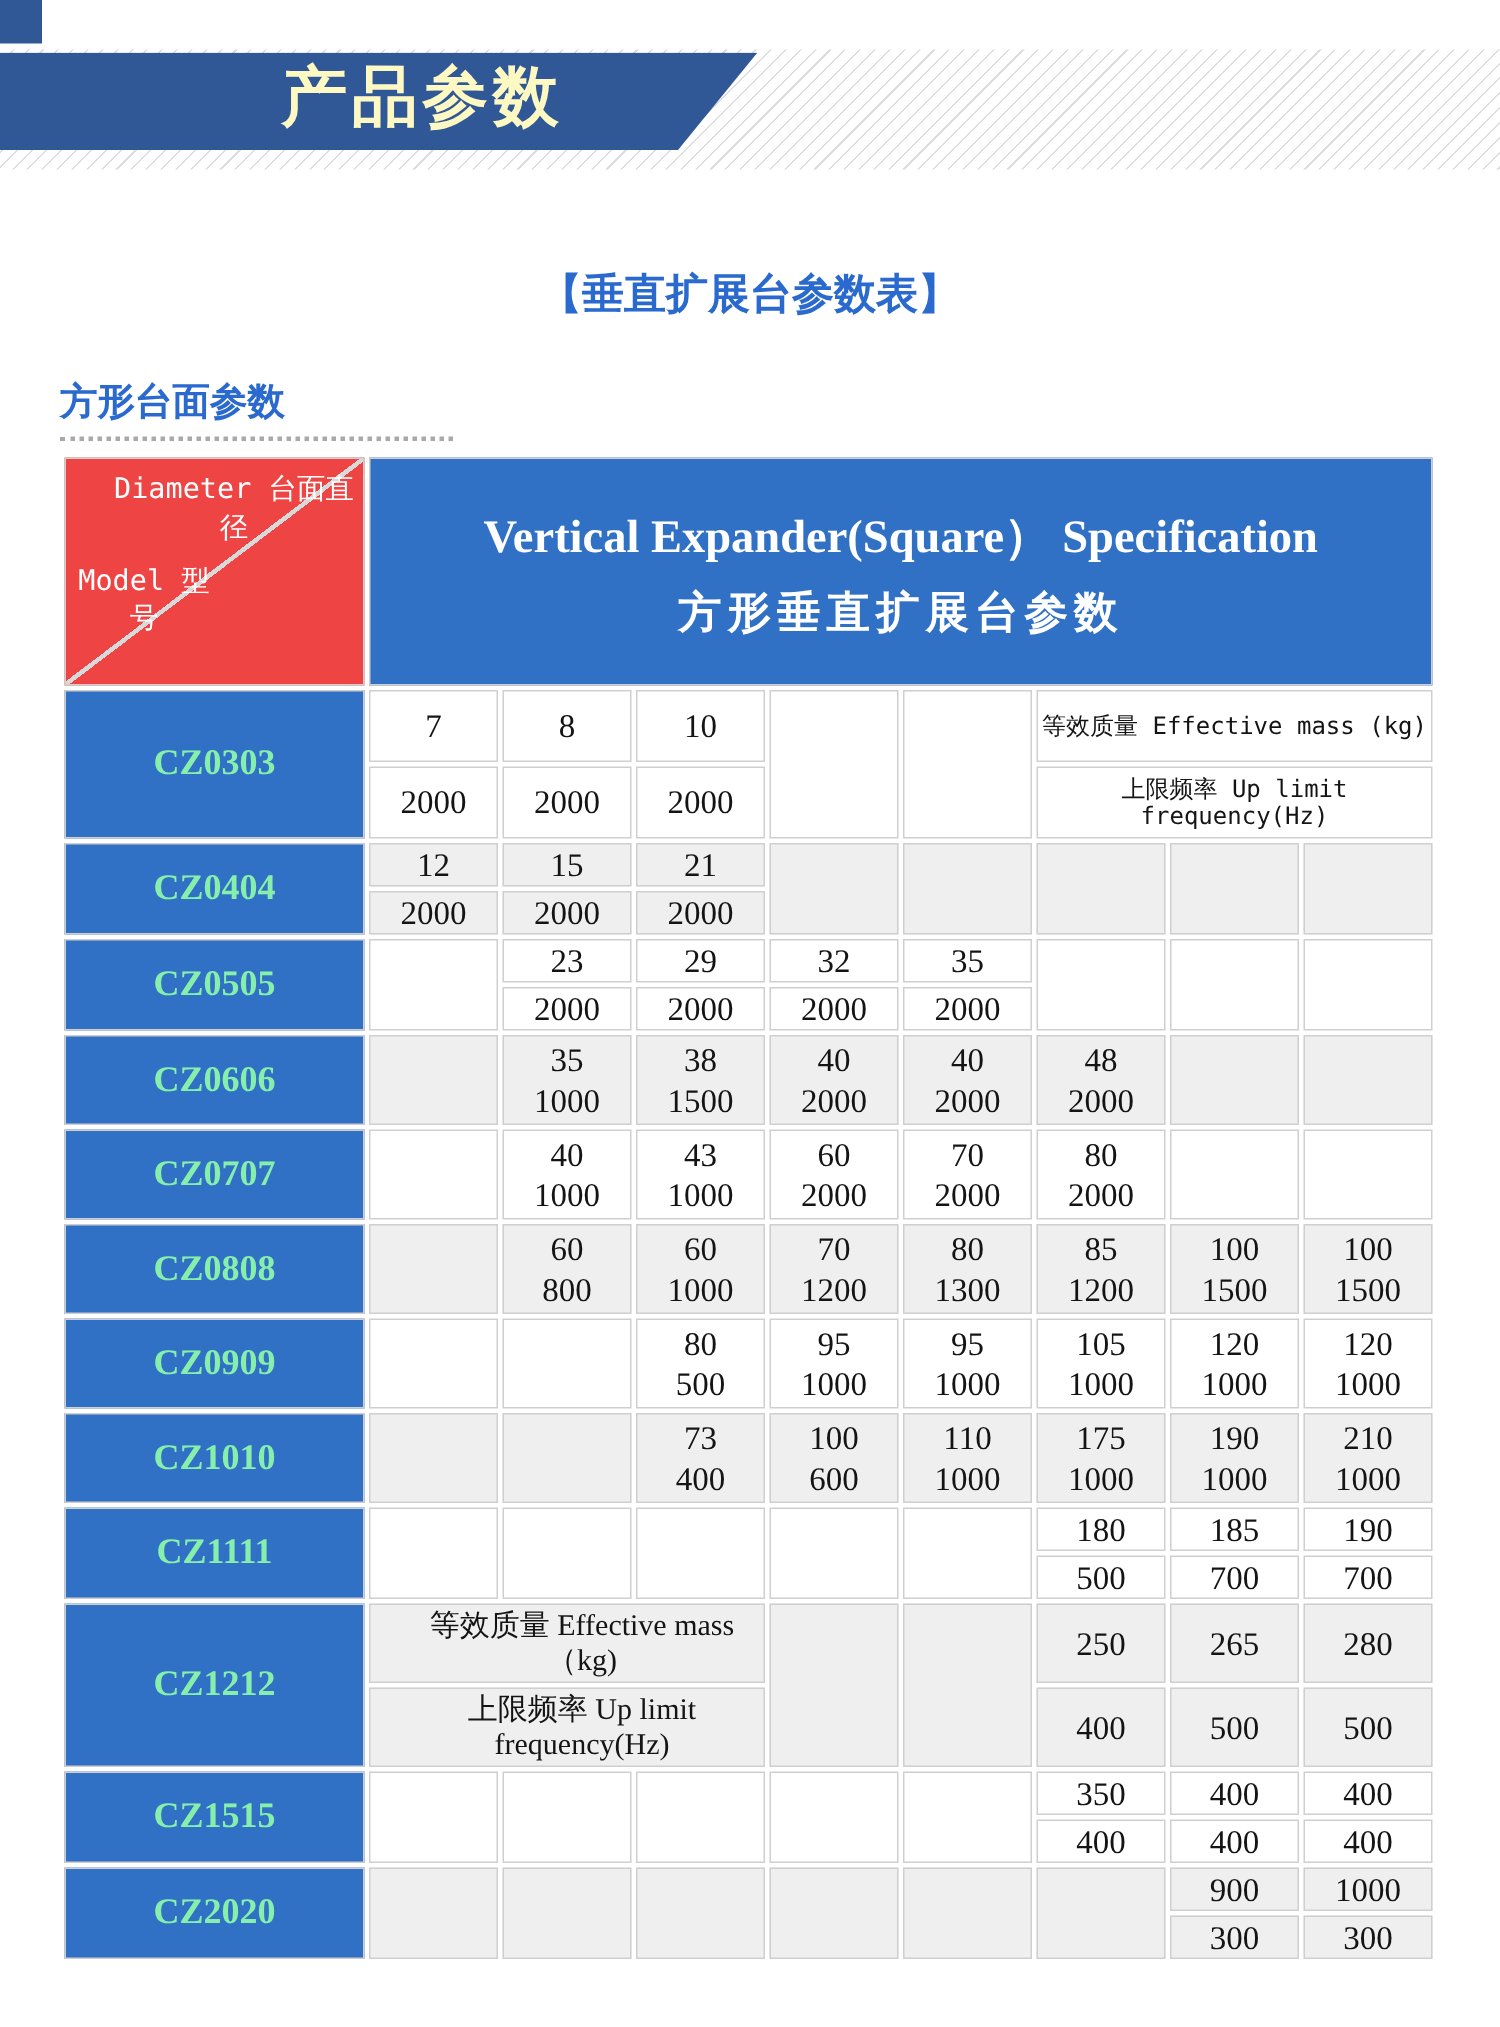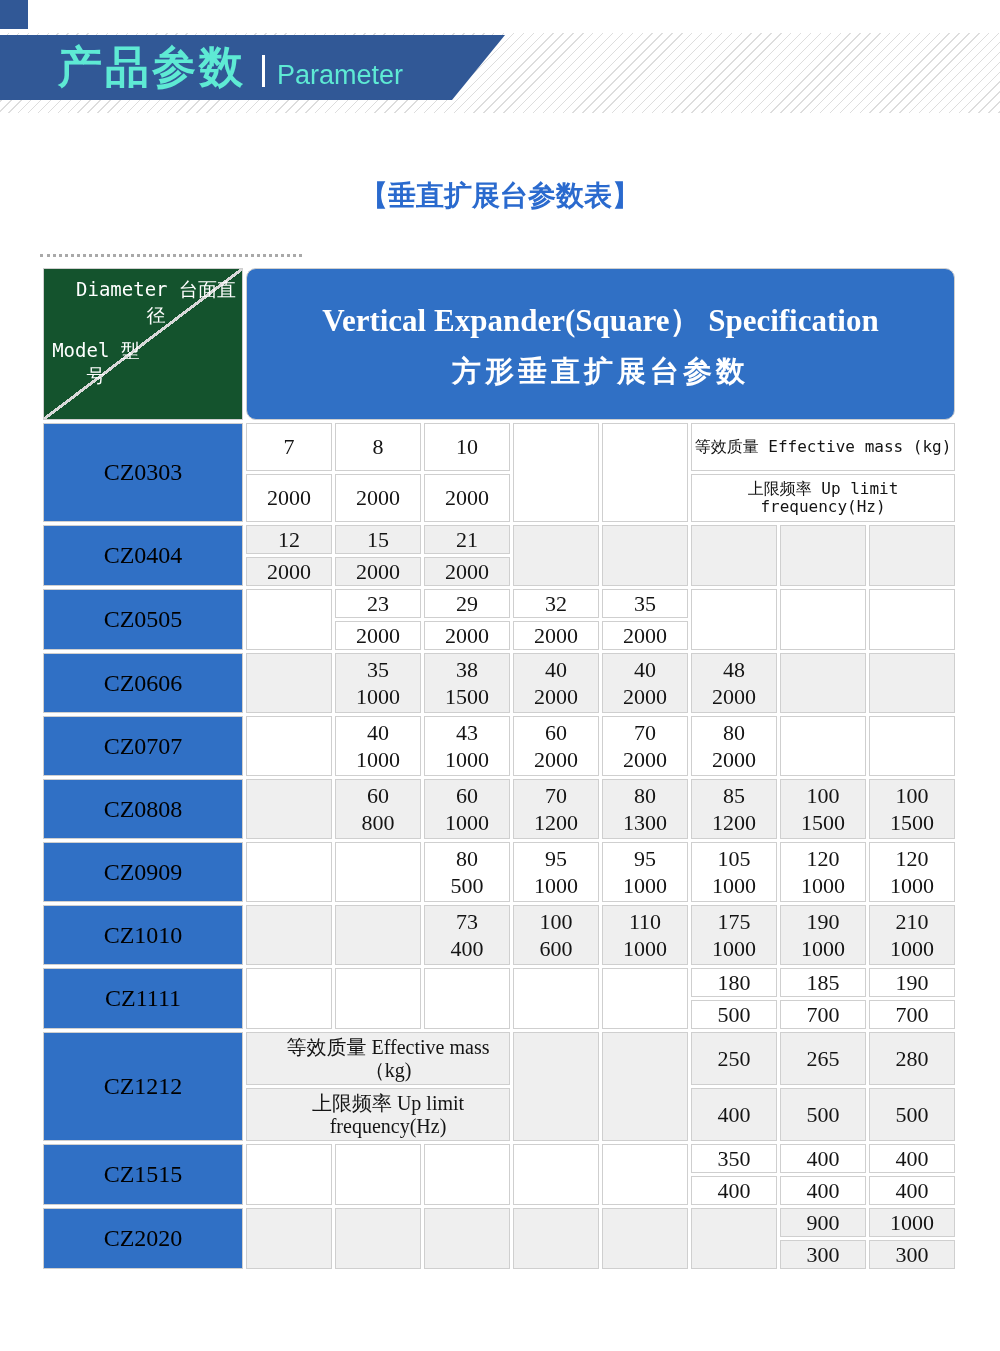--- a/index.html
+++ b/index.html
@@ -5,85 +5,86 @@
   html,body{margin:0;padding:0;background:#ffffff;}
   body{width:1000px;font-family:"Liberation Sans",sans-serif;position:relative;}
 
   
   .top-area{position:relative;height:150px;}
   .corner-square{position:absolute;left:0;top:0;width:28px;height:29px;background:#315896;}
   .hatch-band{position:absolute;left:0;top:33px;width:1000px;height:80px;
     background:repeating-linear-gradient(135deg,#ffffff 0 6px,#dddddd 6px 7px);}
   .banner{position:absolute;left:0;top:35px;width:505px;height:65px;background:#315896;
     clip-path:polygon(0 0,505px 0,452px 65px,0 65px);
-    display:flex;align-items:center;color:#5eead4;}
+    display:flex;align-items:center;color:#fef9c3;flex-direction:column;}
   .banner-cn{font-size:44px;font-weight:bold;margin-left:58px;letter-spacing:3px;white-space:nowrap;}
   .banner-divider{display:inline-block;width:3px;height:32px;background:#fff;margin:6px 12px 0 16px;}
   .banner-en{font-size:27px;margin-top:16px;white-space:nowrap;}
 
   
   .section-title{text-align:center;color:#2a6ace;font-size:28px;font-weight:bold;
     margin:16px 0 0 0;height:60px;line-height:60px;}
   .subsection{margin:28px 0 0 40px;}
   .subsection-title{color:#2a6ace;font-size:25px;font-weight:bold;line-height:28px;}
   .dotted-rule{width:262px;border-bottom:3px dotted #a9a9a9;margin-top:9px;}
 
   
   .tbl-wrap{margin:8px 0 20px 40px;}
   table{border-collapse:separate;border-spacing:3px;table-layout:fixed;width:918px;}
   td{border:1px solid #cfcfcf;text-align:center;vertical-align:middle;padding:0;}
   col.c-model{width:200px;}
 
-  .model{background:#3070c5;color:#000000;font-weight:normal;font-size:24px;
+  .model{background:#3070c5;color:#86efac;font-weight:bold;font-size:24px;
     font-family:"Liberation Serif","DejaVu Serif",serif;margin-left:39px;}
   .cell{font-family:"Liberation Serif","DejaVu Serif",serif;font-size:22px;color:#141414;background:#fff;}
   tr.bg-gray .cell{background:#efefef;}
   tr.bg-white .cell{background:#ffffff;}
 
   tr.r-tall .sub{height:46px;}
   tr.r-mid  .sub{height:51px;}
   tr.r-std  .sub{height:27px;}
   tr.r-one  .cell{height:58px;}
   .stack div{line-height:1.25;}
 
   .lbl{line-height:1.15;}
   .lbl.mono{font-family:"DejaVu Sans Mono","Liberation Mono",monospace;font-size:16px;}
   .lbl.serif{font-family:"Liberation Serif","DejaVu Serif",serif;font-size:20px;padding-left:20px;}
 
   
-  .corner{background:#14532d;position:relative;height:150px;}
+  .corner{background:#ef4444;position:relative;height:150px;}
   .corner-diag{position:absolute;inset:0;
     background:linear-gradient(to bottom right,
       transparent calc(50% - 1.5px),#d9d9d9 calc(50% - 1.5px),
       #d9d9d9 calc(50% + 1.5px),transparent calc(50% + 1.5px));}
   .corner-tr,.corner-bl{position:absolute;color:#fff;
     font-family:"DejaVu Sans Mono","Liberation Mono",monospace;font-size:19px;line-height:1.35;}
   .corner-tr{top:8px;right:6px;width:160px;text-align:center;}
   .corner-bl{bottom:30px;left:6px;width:92px;}
-  .thead{background:#3070c5;color:#fff;border-radius:10px;}
+  .thead{background:#3070c5;color:#fff;}
   .thead-en{font-family:"Liberation Serif","DejaVu Serif",serif;font-weight:bold;font-size:31px;margin-top:4px;}
   .thead-cn{font-family:"Liberation Serif","DejaVu Serif",serif;font-weight:bold;font-size:29px;
     margin-top:10px;letter-spacing:4px;}
 </style>
 </head>
 <body>
 
 <div class="top-area">
   <div class="corner-square"></div>
   <div class="hatch-band"></div>
   <div class="banner">
     <span class="banner-cn">产品参数</span>
     <span class="banner-divider"></span>
     <span class="banner-en">Parameter</span>
   </div>
 </div>
 
 <div class="section-title">【垂直扩展台参数表】</div>
 
 <div class="subsection">
+  <div class="subsection-title">方形台面参数</div>
   <div class="dotted-rule"></div>
 </div>
 
 <div class="tbl-wrap">
   <table>
     <colgroup>
       <col class="c-model">
         <col>
         <col>
         <col>

